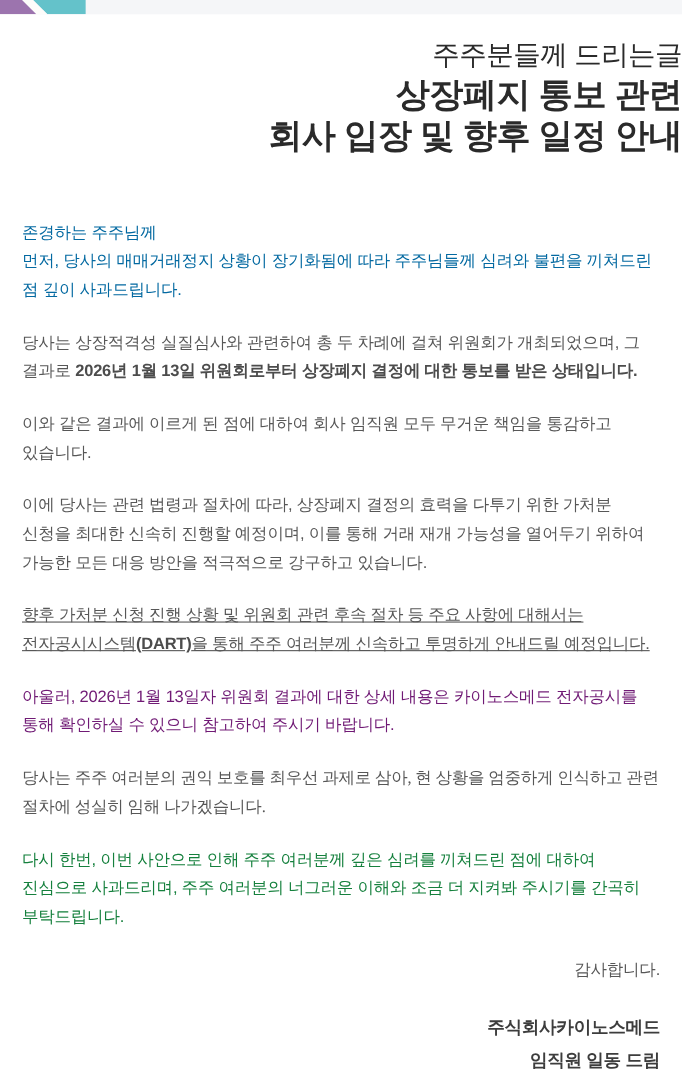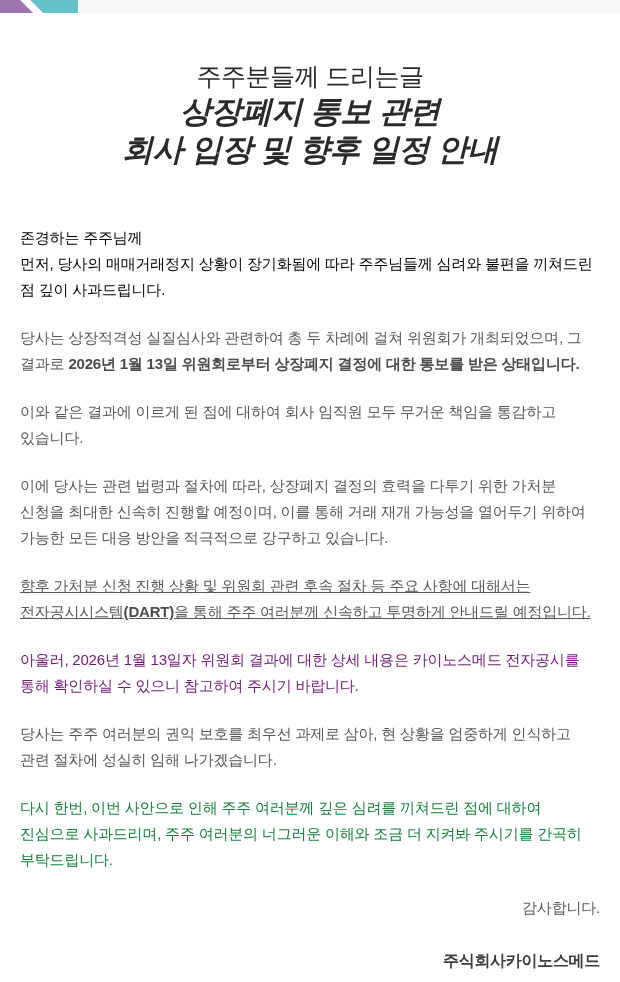--- a/index.html
+++ b/index.html
@@ -16,34 +16,33 @@
     width: 100%;
     position: relative;
   }
   .logo {
     position: absolute;
     left: 0;
     top: 0;
     display: block;
   }
   .title-block {
-    margin-top: 46px;
-    text-align: center;
+    margin-top: 20px;
+    text-align: right;
     letter-spacing: -0.5px;
   }
   .title-eyebrow {
     font-size: 25px;
     font-weight: 400;
     line-height: 34px;
   }
   .title-main {
     font-size: 31px;
     font-weight: 800;
     line-height: 38px;
-    font-style: italic;
   }
   .content {
     margin-top: 56px;
     padding: 0 20px;
   }
   .para {
     margin: 0 0 22px 0;
     font-size: 15px;
     line-height: 26px;
     letter-spacing: -0.2px;
@@ -78,28 +77,28 @@
     </svg>
   </div>
 
   <div class="title-block" style="color: rgb(42, 42, 42);">
     <div class="title-eyebrow">주주분들께 드리는글</div>
     <div class="title-main">상장폐지 통보 관련</div>
     <div class="title-main">회사 입장 및 향후 일정 안내</div>
   </div>
 
   <div class="content">
-      <p class="para" style="color: #000000;"><span>존경하는 주주님께
+      <p class="para" style="color: #0369a1;"><span>존경하는 주주님께
 먼저, 당사의 매매거래정지 상황이 장기화됨에 따라 주주님들께 심려와 불편을 끼쳐드린 점 깊이 사과드립니다.</span></p>
       <p class="para" style="color: rgb(87, 87, 87);"><span>당사는 상장적격성 실질심사와 관련하여 총 두 차례에 걸쳐 위원회가 개최되었으며, 그 결과로 </span><span class="seg-bold">2026년 1월 13일 위원회로부터 상장폐지 결정에 대한 통보를 받은 상태입니다.</span></p>
       <p class="para" style="color: rgb(87, 87, 87);"><span>이와 같은 결과에 이르게 된 점에 대하여 회사 임직원 모두 무거운 책임을 통감하고 있습니다.</span></p>
       <p class="para" style="color: rgb(87, 87, 87);"><span>이에 당사는 관련 법령과 절차에 따라, 상장폐지 결정의 효력을 다투기 위한 가처분 신청을 최대한 신속히 진행할 예정이며, 이를 통해 거래 재개 가능성을 열어두기 위하여 가능한 모든 대응 방안을 적극적으로 강구하고 있습니다.</span></p>
       <p class="para" style="color: rgb(87, 87, 87); text-decoration: underline;"><span>향후 가처분 신청 진행 상황 및 위원회 관련 후속 절차 등 주요 사항에 대해서는 전자공시시스템</span><span class="seg-bold">(DART)</span><span>을 통해 주주 여러분께 신속하고 투명하게 안내드릴 예정입니다.</span></p>
       <p class="para" style="color: #701a75;"><span>아울러, 2026년 1월 13일자 위원회 결과에 대한 상세 내용은 카이노스메드 전자공시를 통해 확인하실 수 있으니 참고하여 주시기 바랍니다.</span></p>
-      <p class="para" style="color: rgb(87, 87, 87);"><span>당사는 주주 여러분의 권익 보호를 최우선 과제로 삼아, 현 상황을 엄중하게 인식하고 관련 절차에 성실히 임해 나가겠습니다.</span></p>
+      <p class="para" style="color: rgb(87, 87, 87); font-family: Liberation Serif, serif;"><span>당사는 주주 여러분의 권익 보호를 최우선 과제로 삼아, 현 상황을 엄중하게 인식하고 관련 절차에 성실히 임해 나가겠습니다.</span></p>
       <p class="para" style="color: #15803d;"><span>다시 한번, 이번 사안으로 인해 주주 여러분께 깊은 심려를 끼쳐드린 점에 대하여 진심으로 사과드리며, 주주 여러분의 너그러운 이해와 조금 더 지켜봐 주시기를 간곡히 부탁드립니다.</span></p>
       <p class="para" style="color: rgb(87, 87, 87); text-align: right;"><span>감사합니다.</span></p>
     </div>
 
   <div class="signature">
     <div>주식회사카이노스메드</div>
     <div>임직원 일동 드림</div>
   </div>
 
 </div>

